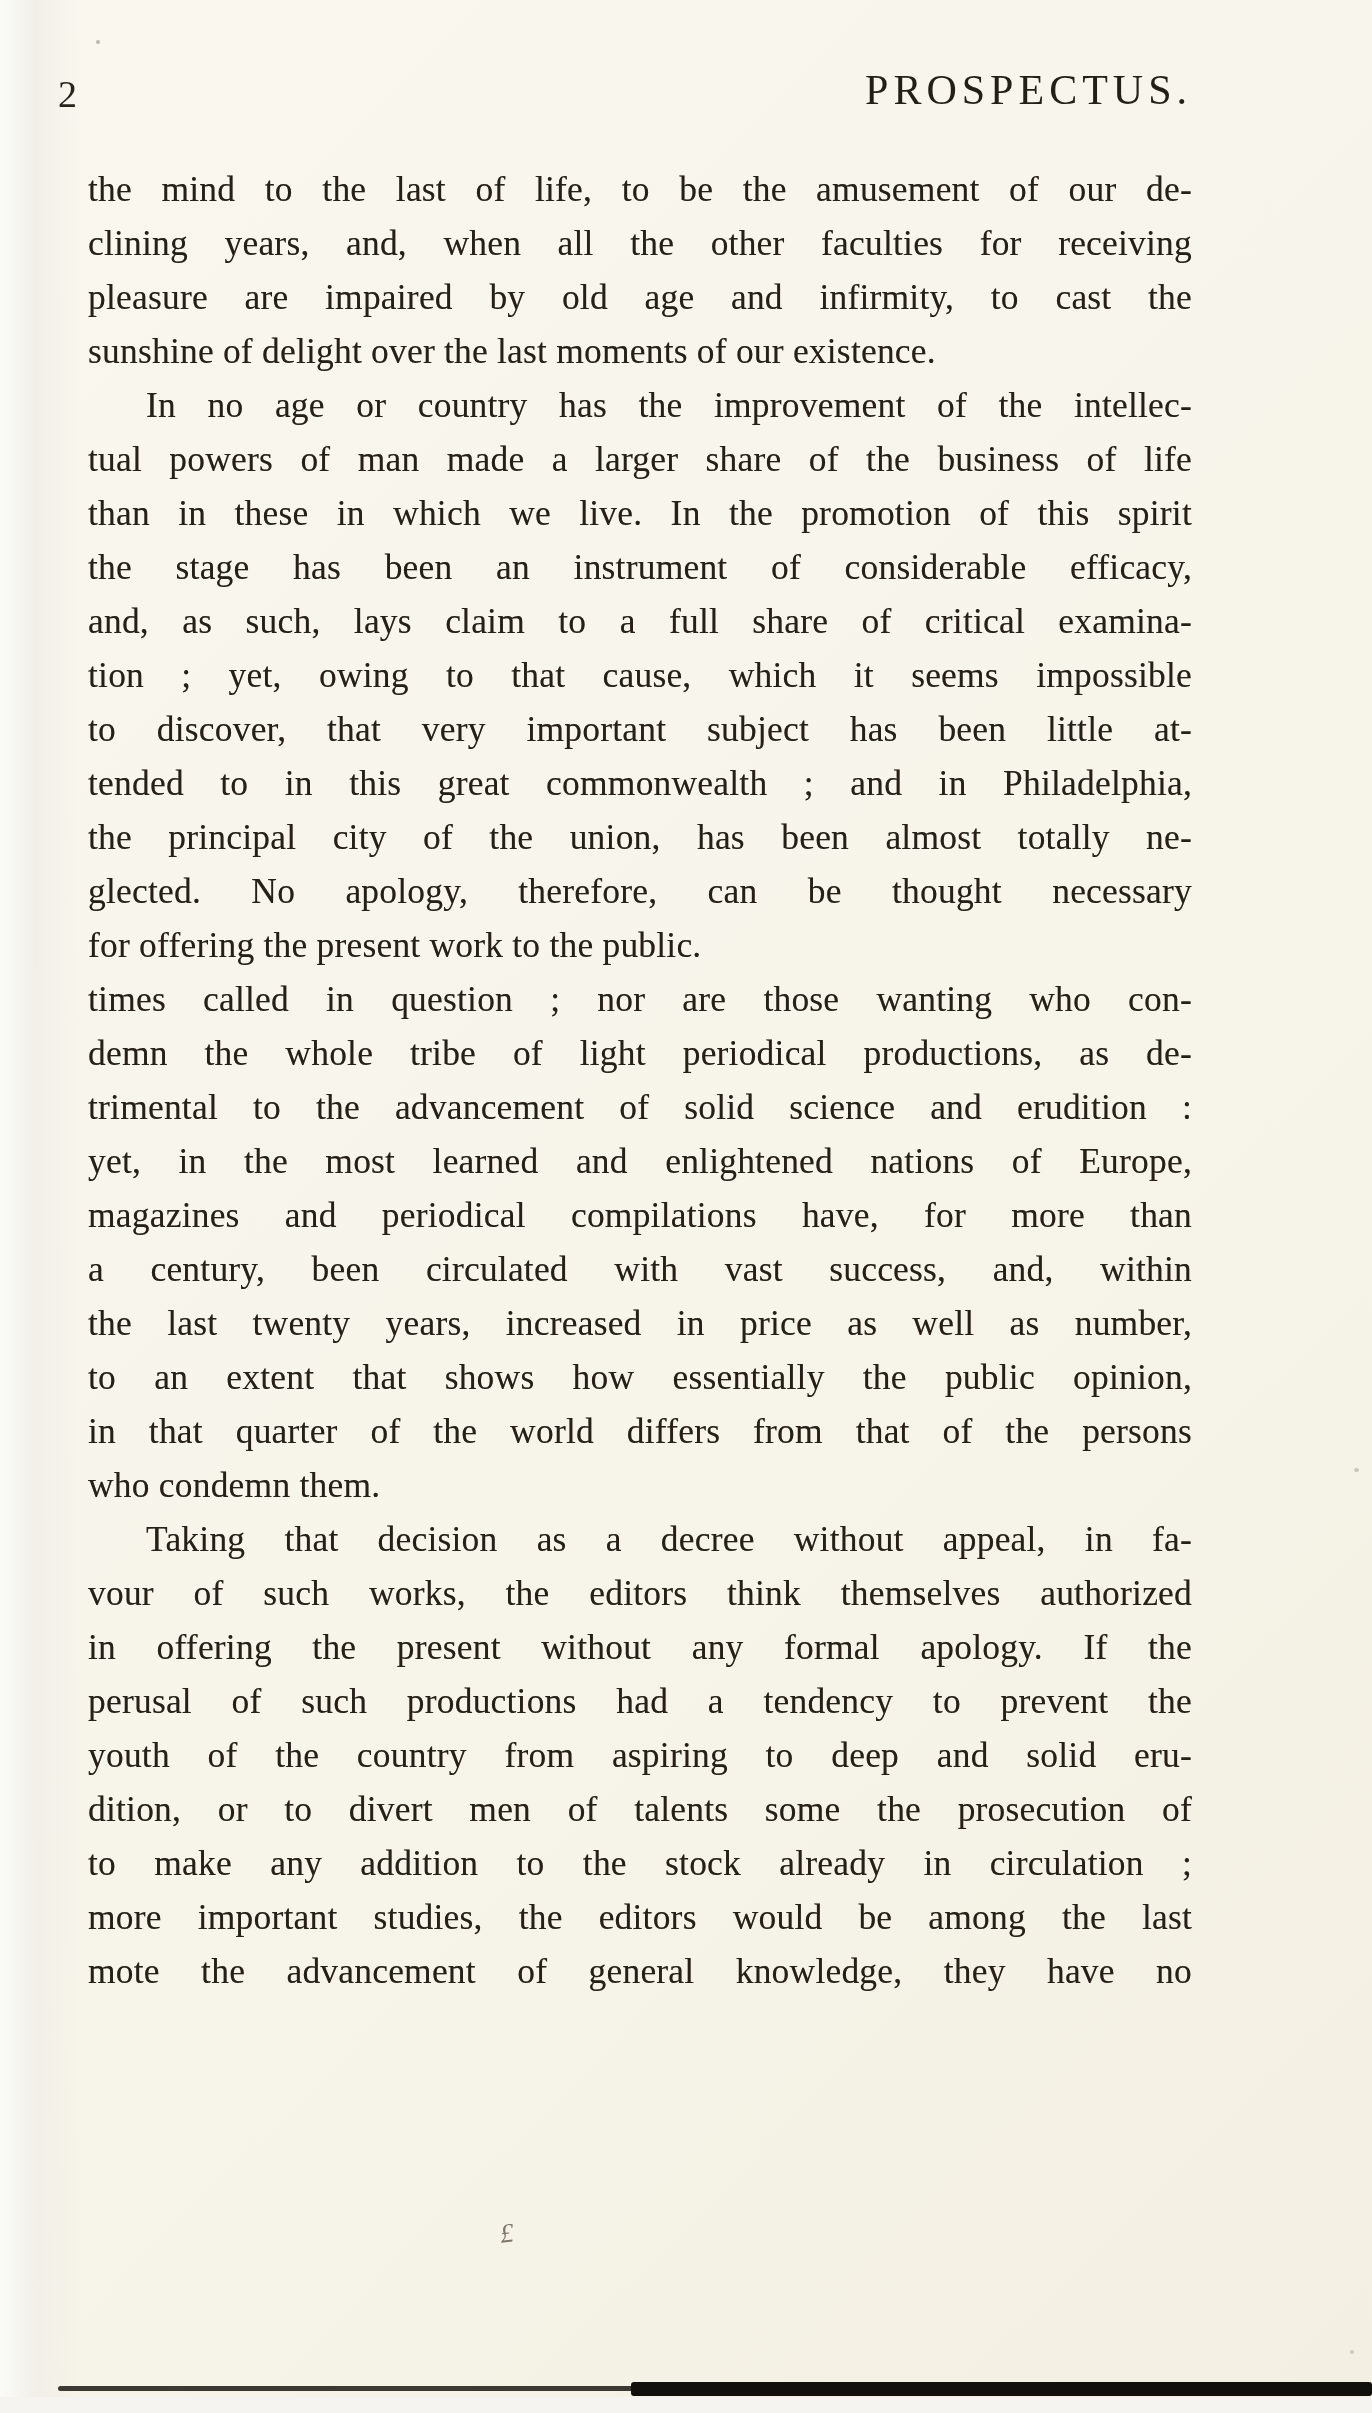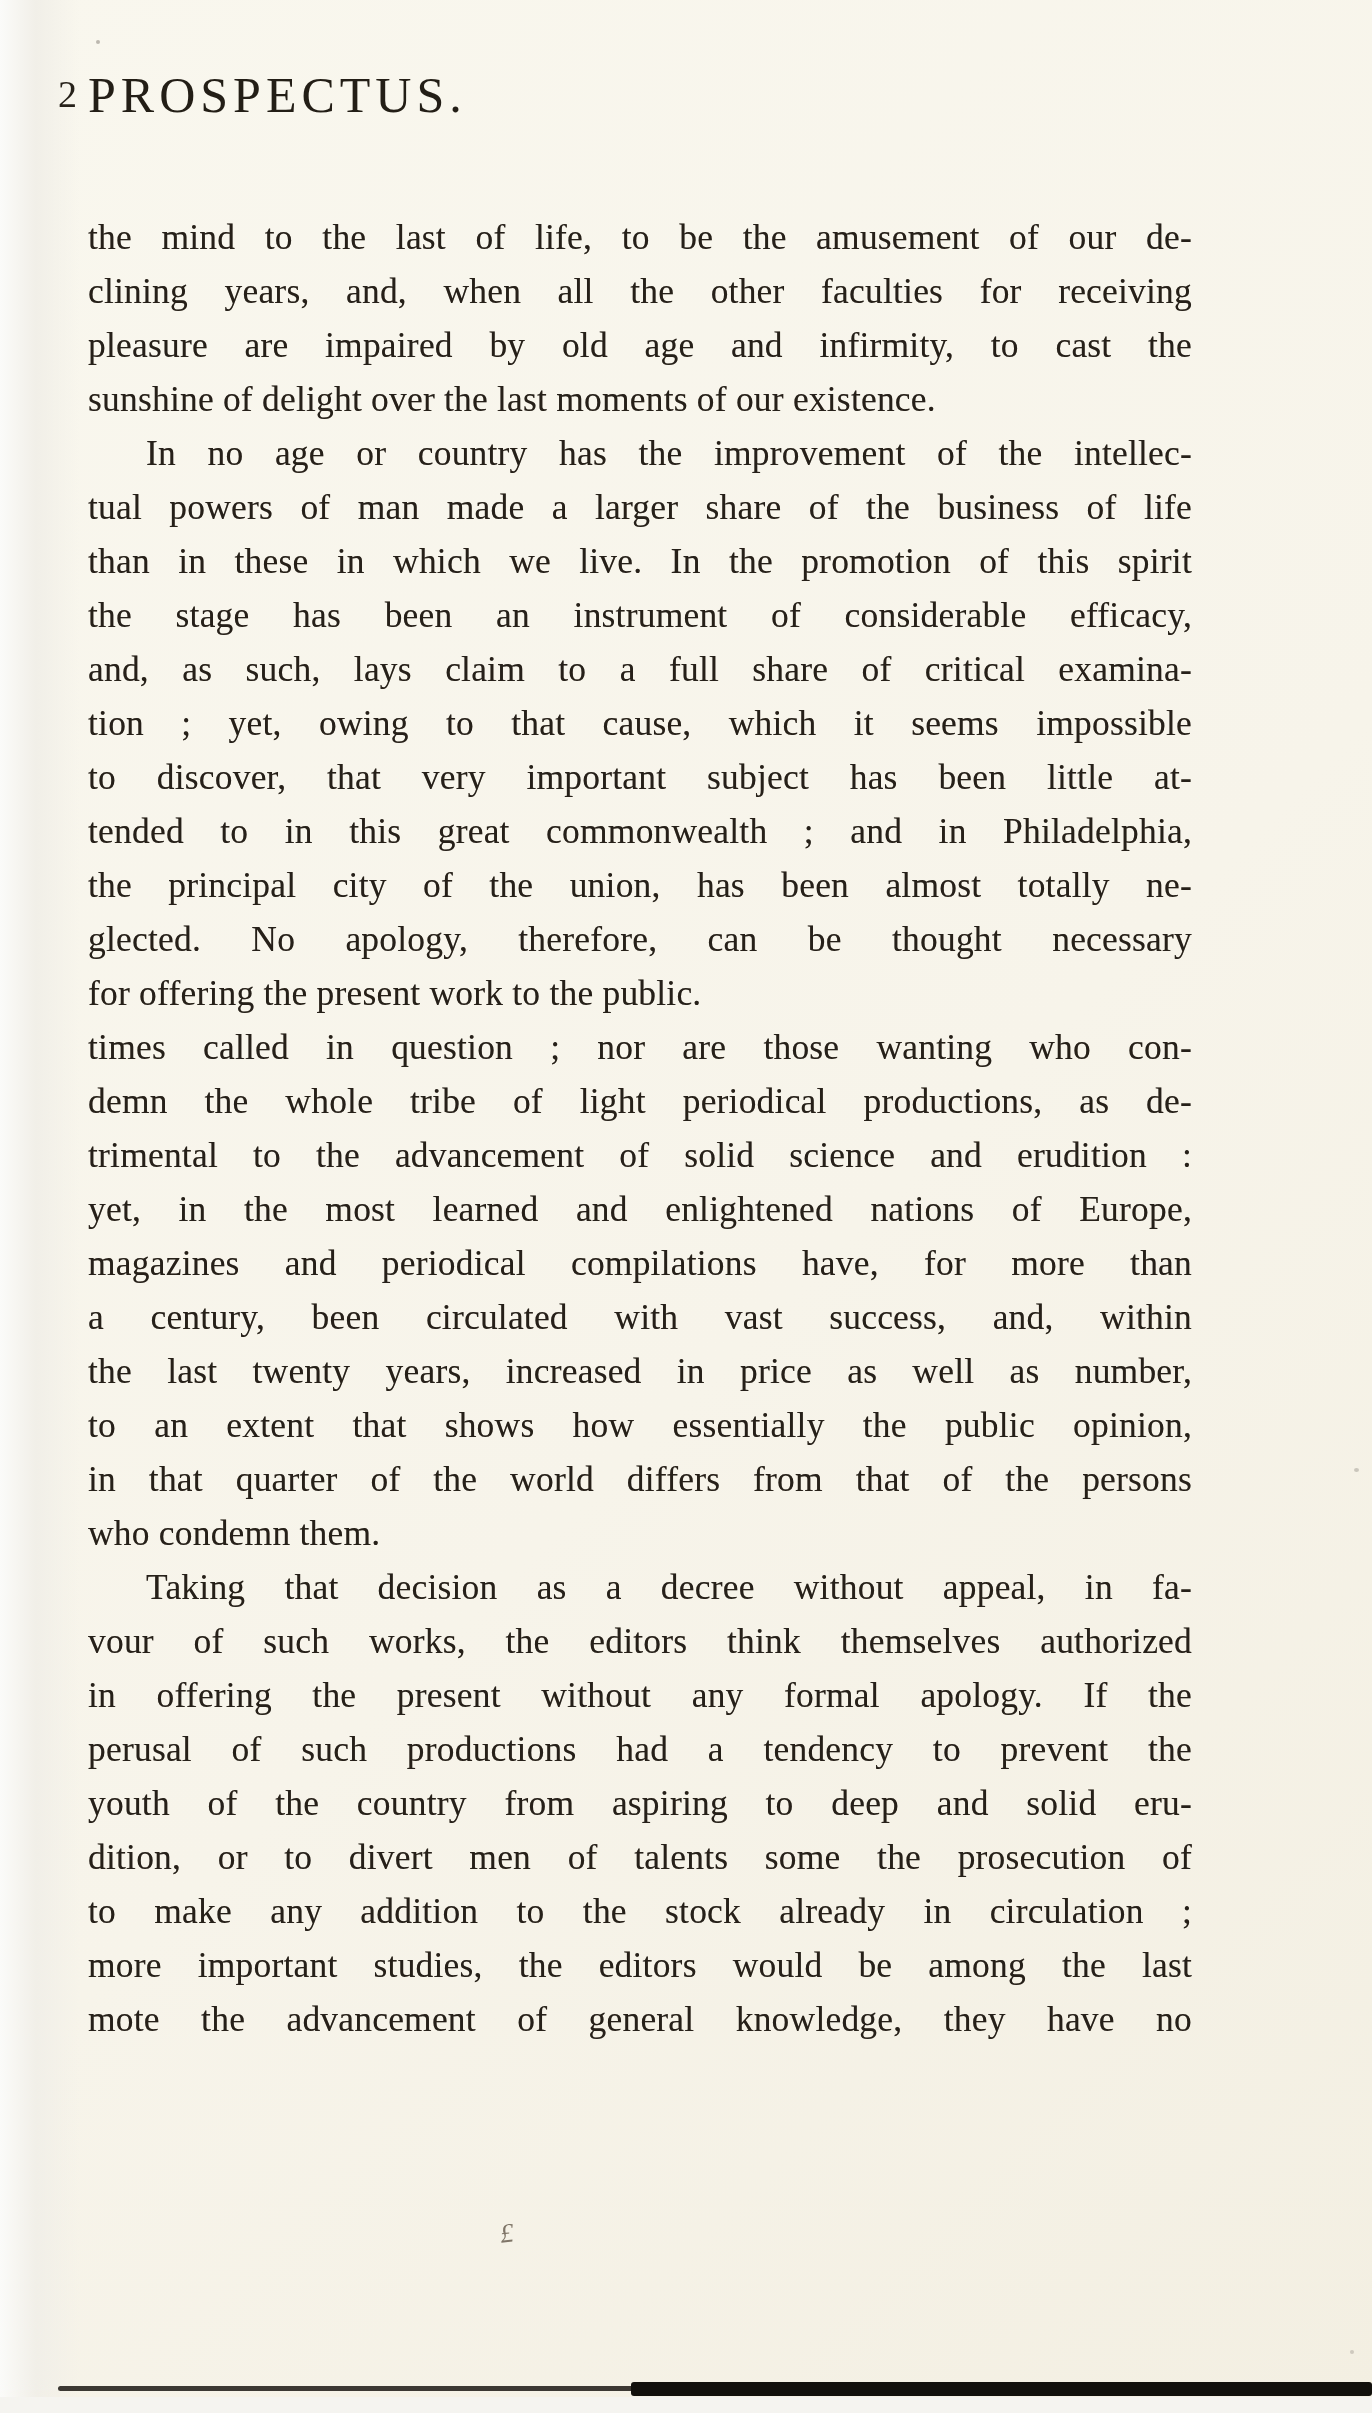--- a/index.html
+++ b/index.html
@@ -59,37 +59,36 @@
     top: 72px;
     font-size: 38px;
     color: #27221a;
   }
 
   .header-title {
     position: absolute;
     left: 88px;
     width: 1104px;
     top: 66px;
-    text-align: left;
-    font-size: 50px;
+    text-align: right;
+    font-size: 42px;
     letter-spacing: 5px;
     color: #231e16;
   }
 
   .body-text {
     position: absolute;
     left: 88px;
     top: 162px;
     width: 1104px;
     font-size: 35.5px;
     line-height: 54px;
     color: #262019;
     letter-spacing: 0.2px;
     text-shadow: 0 0 0.5px rgba(45, 35, 22, 0.35);
-    margin-top: 48px;
   }
 
   .line {
     height: 54px;
     text-align: justify;
     text-align-last: justify;
   }
   .line.para-end {
     text-align-last: left;
   }

